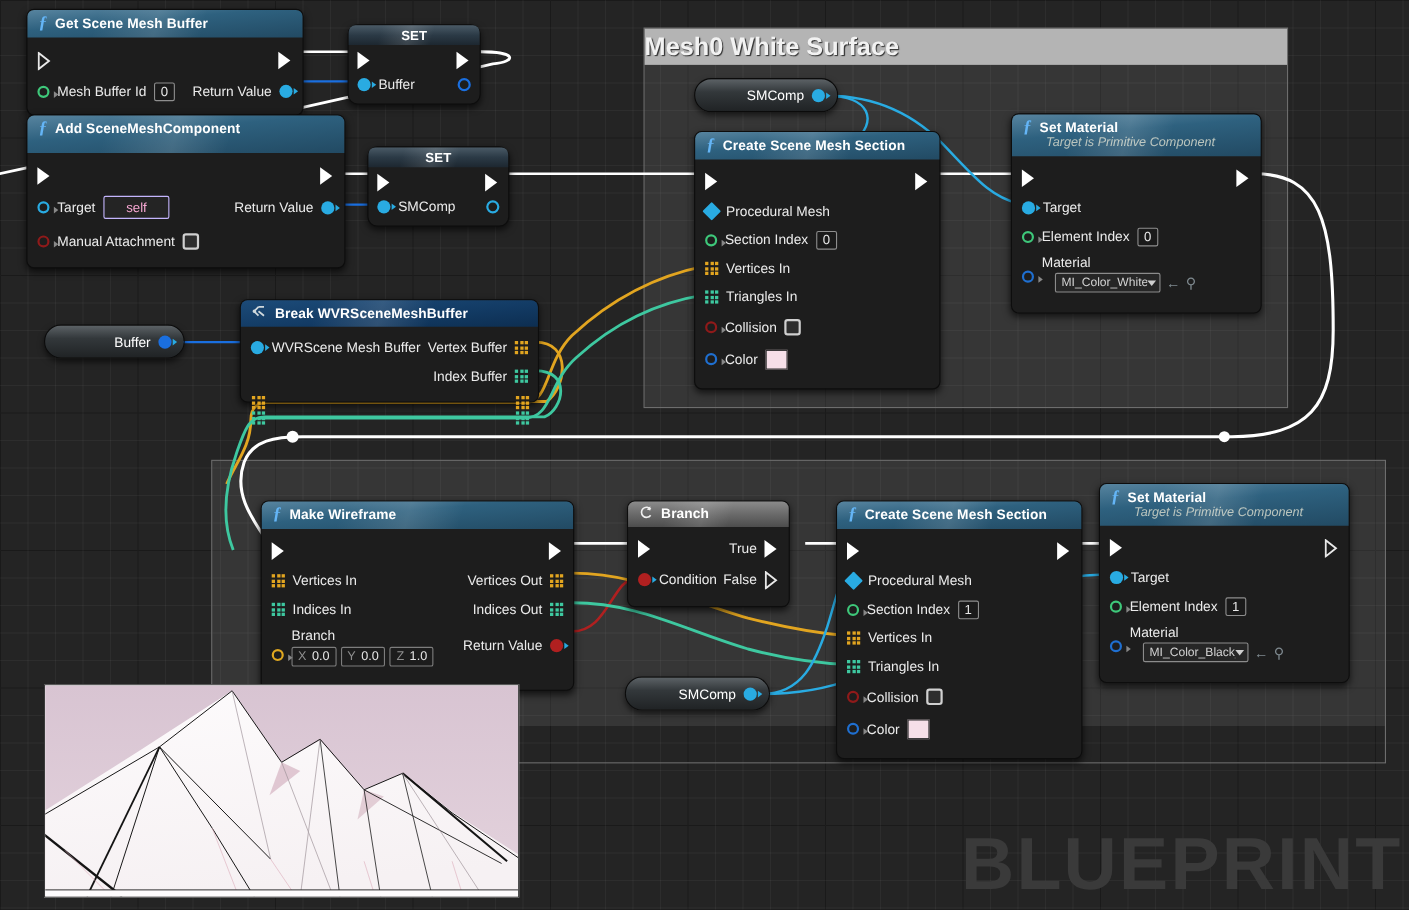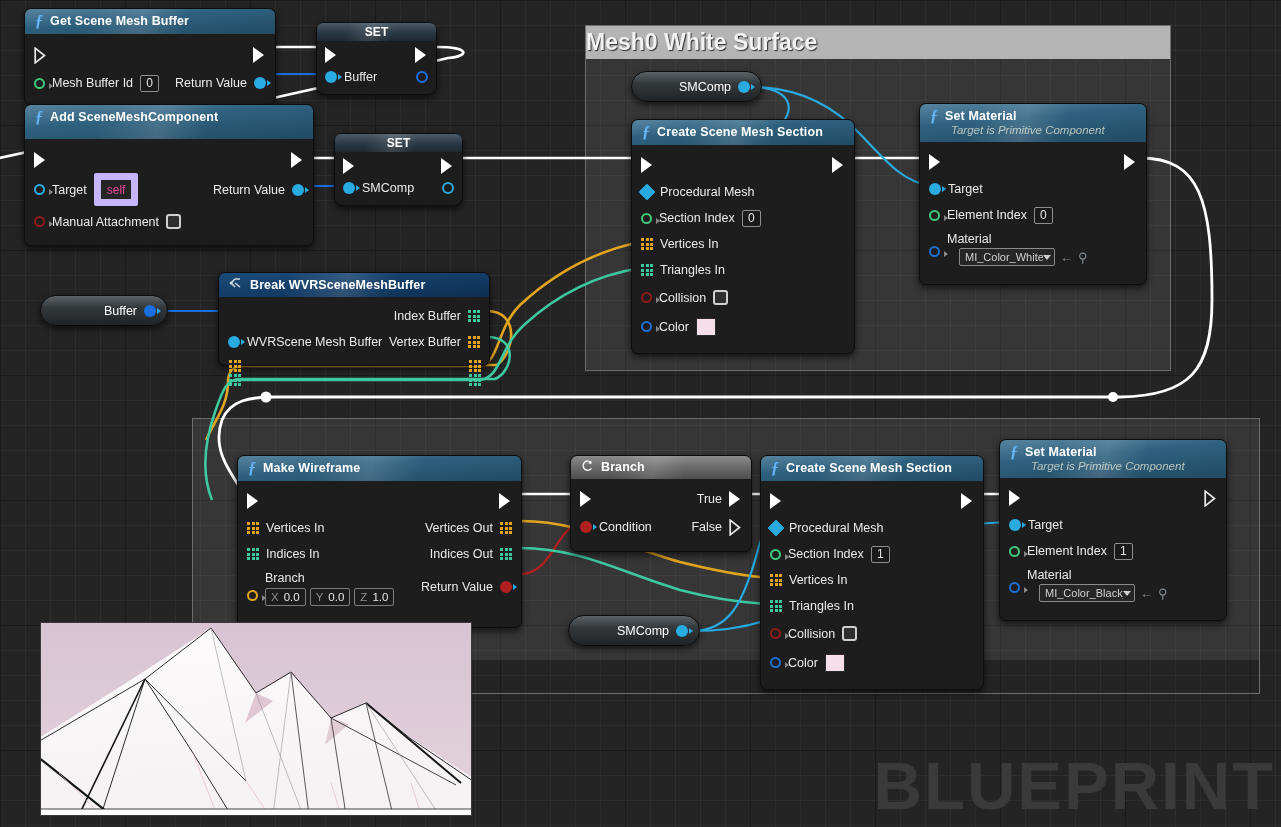--- a/index.html
+++ b/index.html
@@ -102,22 +102,22 @@
   
   .dia{width:12px;height:12px;flex:0 0 12px;background:#29abe2;
        transform:rotate(45deg);border-radius:1px;}
   
   .numbox{
     min-width:19px;height:17px;border:1px solid #8e8e8e;border-radius:2px;
     background:#1a1a1a;color:#e6e6e6;font-size:12px;display:flex;
     align-items:center;justify-content:center;padding:0 5px;box-sizing:border-box;
   }
   .selfbox{
-    height:19px;border:7px solid #c4b5fd;border-radius:2px;background:#242424;
-    color:#ec4899;font-size:12px;display:flex;align-items:center;padding:0 6px;
+    height:19px;border:1px solid #c4b5fd;border-radius:2px;background:#242424;
+    color:#f9a8d4;font-size:12px;display:flex;align-items:center;padding:0 20px;
   }
   .cbox{
     width:15px;height:15px;border:2px solid #d0d0d0;border-radius:3px;background:#2e2e2e;
     box-sizing:border-box;
   }
   .swatch{width:18px;height:16px;background:#f6dfe8;border:1px solid #2a2a2a;}
   .vecbox{
     height:18px;border:1px solid #7d7d7d;border-radius:2px;background:#1c1c1c;
     display:flex;align-items:center;gap:5px;padding:0 5px;box-sizing:border-box;
   }
@@ -356,44 +356,44 @@
         <span style="display:inline-block;width:14px;">
           <svg width="14" height="12" viewBox="0 0 14 12">
             <path d="M2,6 L6,2 M6,2 L11,2 M6,6 L11,10 M2,6 L6,10" stroke="#cfd8dc" stroke-width="1.6" fill="none"></path>
             <circle cx="2.2" cy="6" r="1.6" fill="#cfd8dc"></circle>
           </svg>
         </span>
         <span>Break WVRSceneMeshBuffer</span>
       </div>
     </div>
     <div class="body" style="padding:6px 0 10px 0;">
+      <div class="row split" style="min-height:26px;">
+        <div class="in-group">
+          <span class="dotpin"></span>
+          <span class="lbl">WVRScene Mesh Buffer</span>
+        </div>
+        <div class="out-group">
+          <span class="lbl r">Vertex Buffer</span>
+          <span class="arrpin">
+            <s></s>
+              <s></s>
+              <s></s>
+              <s></s>
+              <s></s>
+              <s></s>
+              <s></s>
+              <s></s>
+              <s></s>
+          </span>
+        </div>
+      </div>
       <div class="row" style="min-height:26px;justify-content:flex-end;">
         <div class="out-group">
           <span class="lbl r">Index Buffer</span>
           <span class="arrpin green">
-            <s></s>
-              <s></s>
-              <s></s>
-              <s></s>
-              <s></s>
-              <s></s>
-              <s></s>
-              <s></s>
-              <s></s>
-          </span>
-        </div>
-      </div>
-      <div class="row split" style="min-height:26px;">
-        <div class="in-group">
-          <span class="dotpin"></span>
-          <span class="lbl">WVRScene Mesh Buffer</span>
-        </div>
-        <div class="out-group">
-          <span class="lbl r">Vertex Buffer</span>
-          <span class="arrpin">
             <s></s>
               <s></s>
               <s></s>
               <s></s>
               <s></s>
               <s></s>
               <s></s>
               <s></s>
               <s></s>
           </span>
@@ -683,21 +683,21 @@
           </div>
         </div>
         <div class="out-group" style="margin-top:9px;">
           <span class="lbl r">Return Value</span>
           <span class="dotpin" style="background:#b02020;"></span>
         </div>
       </div>
     </div>
   </div>
 
-  <div class="node" style="left:570px;top:455px;width:182px;">
+  <div class="node" style="left:570px;top:455px;width:148px;">
     <div class="hdr flow" style="padding:3px 10px 4px 10px;">
       <div class="ttl">
         <span style="display:inline-block;">
           <svg width="13" height="13" viewBox="0 0 13 13">
             <path d="M10.5,4 A4.6,4.6 0 1 0 10.5,9.4" stroke="#f0f0f0" stroke-width="1.5" fill="none"></path>
             <path d="M10.2,1.3 L10.2,5.2 L7,4.2 Z" fill="#f0f0f0"></path>
           </svg>
         </span>
         <span>Branch</span>
       </div>

